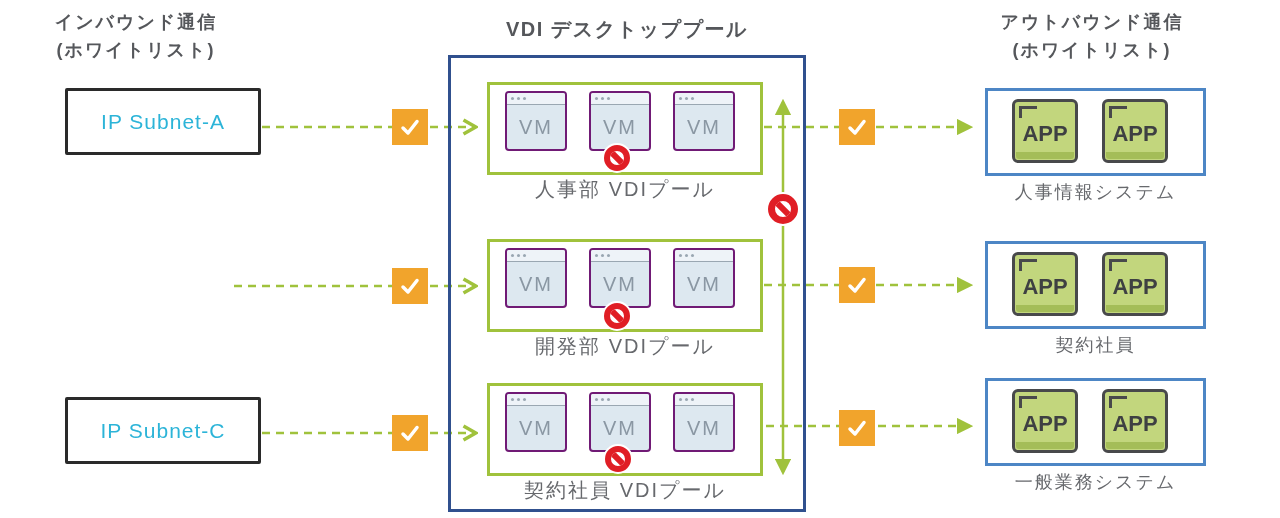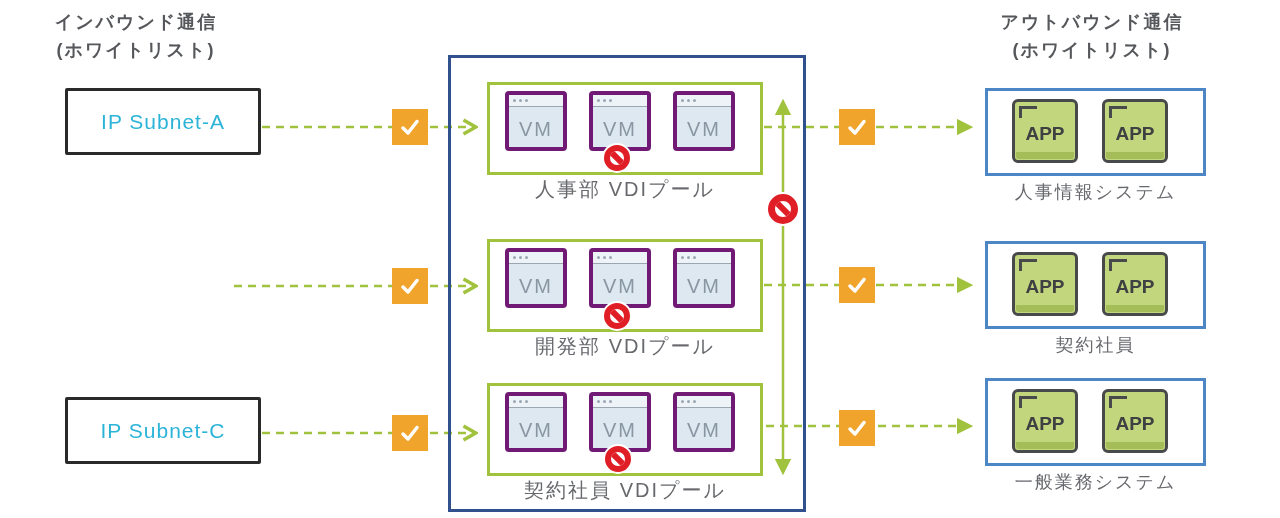--- a/index.html
+++ b/index.html
@@ -30,21 +30,21 @@
 
   
   .pool{position:absolute;left:487px;width:276px;height:93px;border:3px solid #a0c23c;
     box-sizing:border-box;background:#fff;}
   .pool-1{top:82px;} .pool-2{top:239px;} .pool-3{top:383px;}
   .pool-label{position:absolute;left:487px;width:276px;text-align:center;color:#67696d;
     font-size:20px;letter-spacing:2px;}
   .pl-1{top:176px;} .pl-2{top:333px;} .pl-3{top:477px;}
 
   
-  .vm{position:absolute;top:6px;width:62px;height:60px;border:4px solid #701a75;border-radius:4px;
+  .vm{position:absolute;top:6px;width:62px;height:60px;border:2px solid #701a75;border-radius:4px;
     box-sizing:border-box;background:#dde8f0;overflow:hidden;}
   .vm-1{left:15px;} .vm-2{left:99px;} .vm-3{left:183px;}
   .vm-bar{height:11px;background:#eef3f8;border-bottom:1.5px solid #9aa7b2;display:flex;
     align-items:center;gap:3px;padding-left:4px;}
   .vm-dot{width:3px;height:3px;border-radius:50%;background:#9aa7b2;display:inline-block;}
   .vm-body{height:45px;display:flex;align-items:center;justify-content:center;color:#8a97a3;
     font-size:20px;letter-spacing:2px;}
 
   
   .system{position:absolute;left:985px;width:221px;height:88px;border:3px solid #4d86c5;
@@ -55,21 +55,21 @@
   .sl-1{top:180px;} .sl-2{top:333px;} .sl-3{top:470px;}
 
   
   .app{position:absolute;top:8px;width:66px;height:64px;background:#c2d67d;border:3px solid #48494b;
     border-radius:6px;box-sizing:border-box;display:flex;align-items:center;justify-content:center;}
   .app-1{left:24px;} .app-2{left:114px;}
   .app::after{content:'';position:absolute;left:1px;right:1px;bottom:1px;height:7px;
     background:#a4bd58;border-radius:0 0 3px 3px;}
   .app-corner{position:absolute;top:4px;left:4px;width:15px;height:9px;
     border-top:3px solid #48494b;border-left:3px solid #48494b;}
-  .app-label{position:relative;z-index:1;color:#3e4042;font-size:19px;font-weight:600;margin-top:6px;}
+  .app-label{position:relative;z-index:1;color:#3e4042;font-size:22px;font-weight:600;margin-top:6px;}
 
   
   .check{position:absolute;width:36px;height:36px;background:#f1a42c;display:flex;
     align-items:center;justify-content:center;}
   .check svg{width:24px;height:24px;}
   .ck-in-1{left:392px;top:109px;} .ck-in-2{left:392px;top:268px;} .ck-in-3{left:392px;top:415px;}
   .ck-out-1{left:839px;top:109px;} .ck-out-2{left:839px;top:267px;} .ck-out-3{left:839px;top:410px;}
 
   
   .ban{position:absolute;border-radius:50%;background:#fff;border:6px solid #e01e25;
@@ -115,20 +115,21 @@
         <line x1="558" y1="316" x2="676" y2="316" marker-start="url(#tri)" marker-end="url(#tri)"></line>
         <line x1="558" y1="459" x2="676" y2="459" marker-start="url(#tri)" marker-end="url(#tri)"></line>
       </g>
     </g>
   </svg>
 
   <div class="col-header hdr-in">
     <div>インバウンド通信</div>
     <div>(ホワイトリスト)</div>
   </div>
+  <div class="vdi-title">VDI デスクトッププール</div>
   <div class="col-header hdr-out">
     <div>アウトバウンド通信</div>
     <div>(ホワイトリスト)</div>
   </div>
 
   <div class="subnet subnet-a">
     <span>IP Subnet-A</span>
   </div>
   <div class="subnet subnet-c">
     <span>IP Subnet-C</span>

